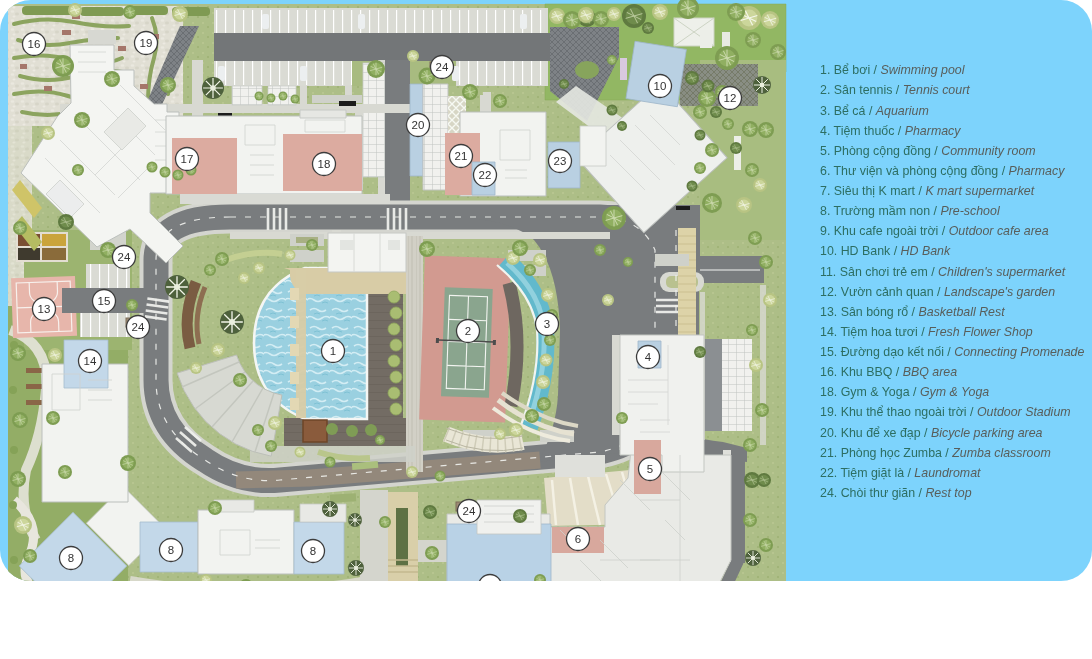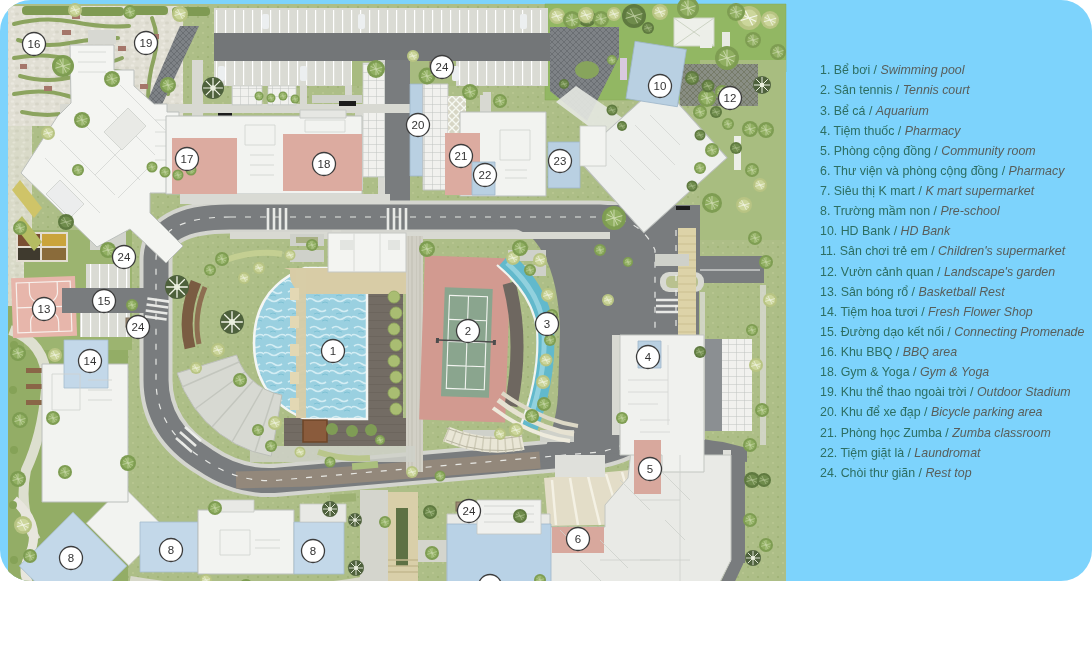--- a/index.html
+++ b/index.html
@@ -763,20 +763,21 @@
 
 <div id="legend">
 <div>1. Bể bơi / <i>Swimming pool</i></div>
 <div>2. Sân tennis / <i>Tennis court</i></div>
 <div>3. Bể cá / <i>Aquarium</i></div>
 <div>4. Tiệm thuốc / <i>Pharmacy</i></div>
 <div>5. Phòng cộng đồng / <i>Community room</i></div>
 <div>6. Thư viện và phòng cộng đồng / <i>Pharmacy</i></div>
 <div>7. Siêu thị K mart / <i>K mart supermarket</i></div>
 <div>8. Trường mầm non / <i>Pre-school</i></div>
+<div>9. Khu cafe ngoài trời / <i>Outdoor cafe area</i></div>
 <div>10. HD Bank / <i>HD Bank</i></div>
 <div>11. Sân chơi trẻ em / <i>Children's supermarket</i></div>
 <div>12. Vườn cảnh quan / <i>Landscape's garden</i></div>
 <div>13. Sân bóng rổ / <i>Basketball Rest</i></div>
 <div>14. Tiệm hoa tươi / <i>Fresh Flower Shop</i></div>
 <div>15. Đường dạo kết nối / <i>Connecting Promenade</i></div>
 <div>16. Khu BBQ / <i>BBQ area</i></div>
 <div>18. Gym &amp; Yoga / <i>Gym &amp; Yoga</i></div>
 <div>19. Khu thể thao ngoài trời / <i>Outdoor Stadium</i></div>
 <div>20. Khu để xe đạp / <i>Bicycle parking area</i></div>

